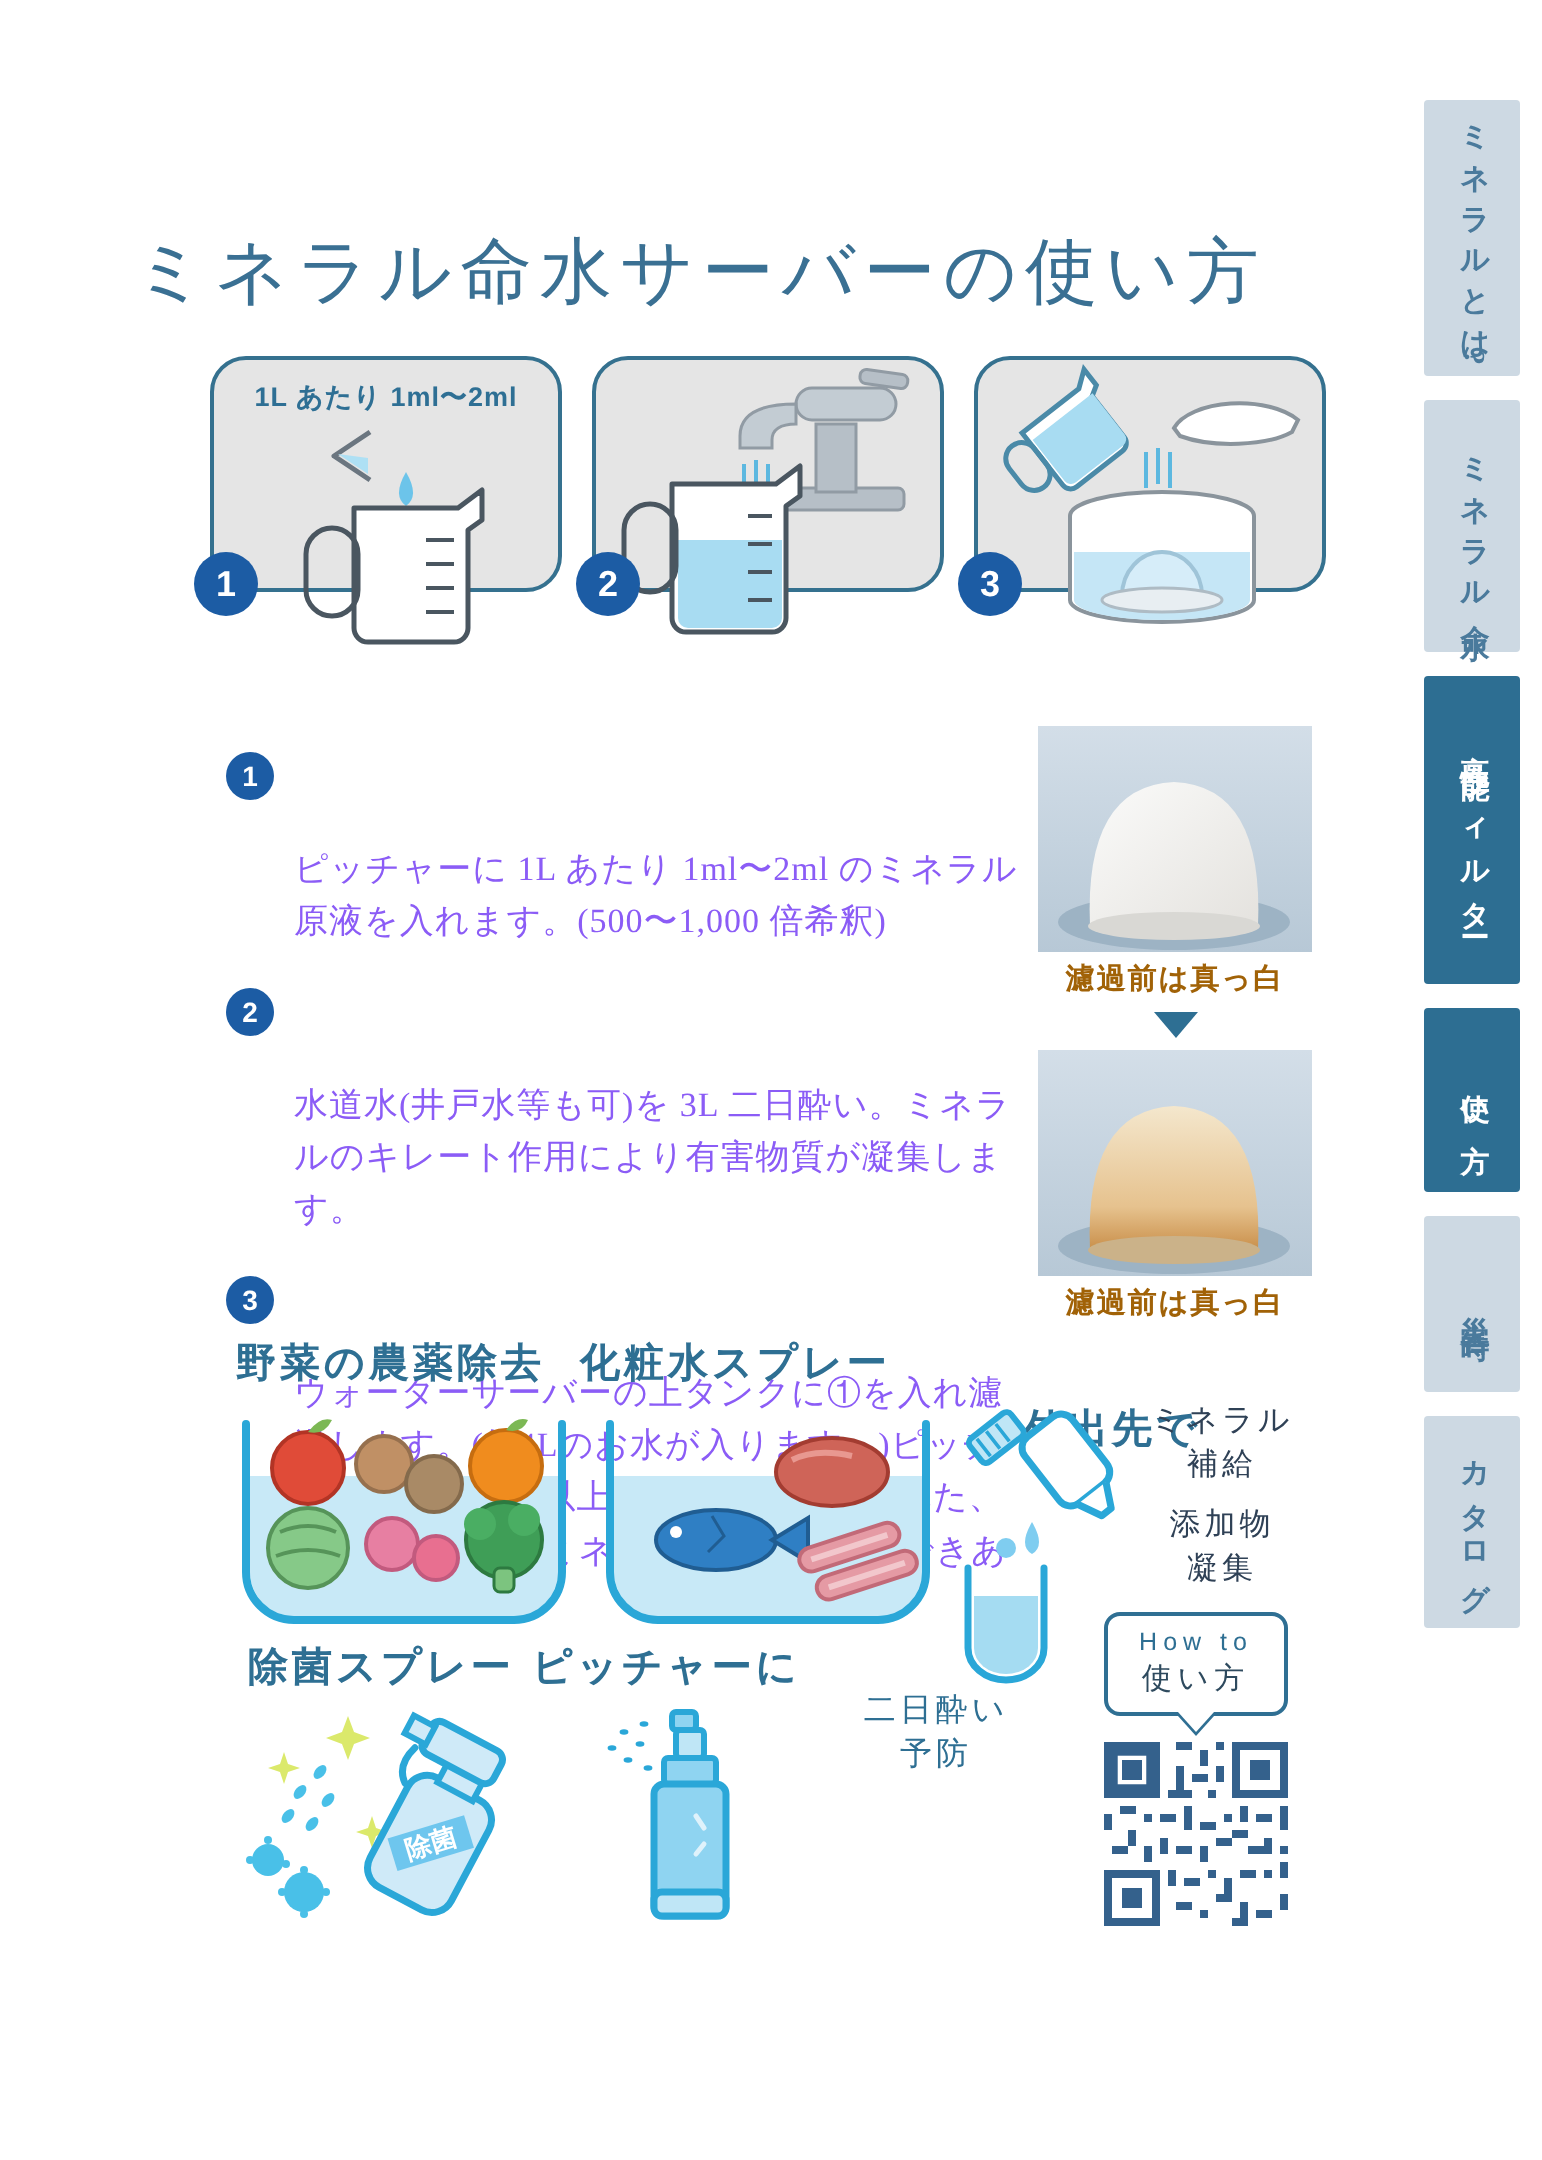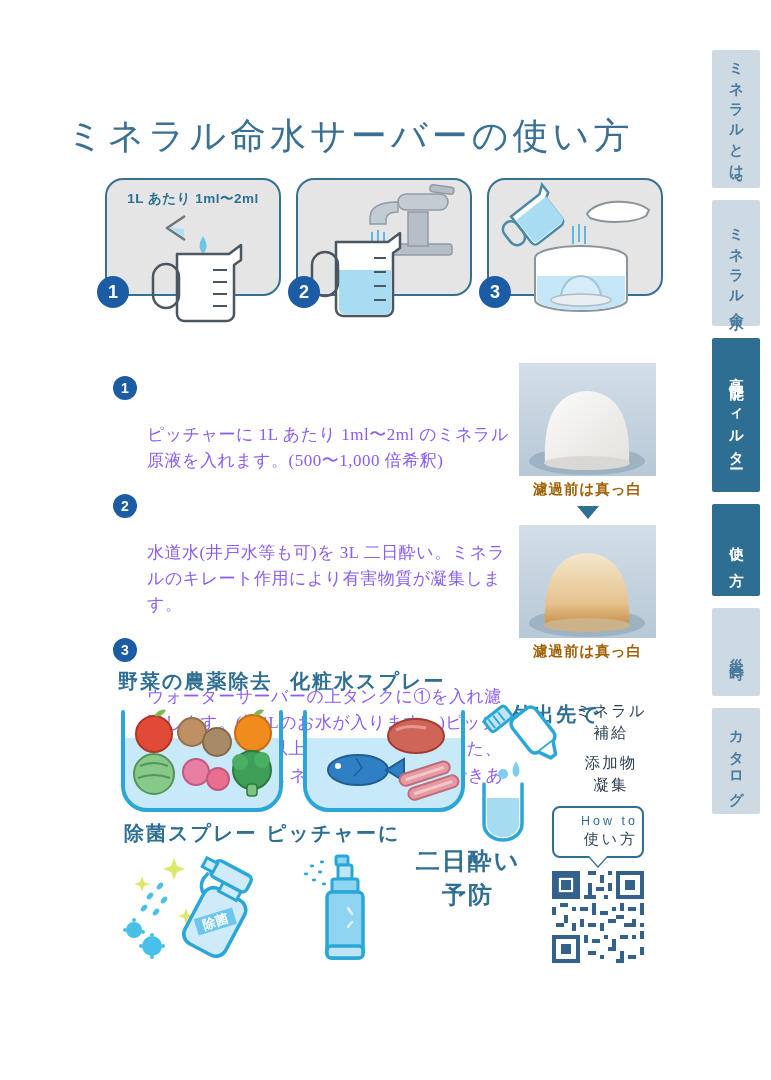--- a/index.html
+++ b/index.html
@@ -37,27 +37,27 @@
   .photo-caption { font-size:14.5px; color:#a16207; font-weight:bold; margin-top:4px;
     letter-spacing:1px; }
   .down-arrow { width:0; height:0; margin:7px auto 6px auto;
     border-left:11px solid transparent; border-right:11px solid transparent;
     border-top:13px solid #2e6f93; }
 
   
   .uc-header { font-size:20px; font-weight:bold; color:#2e6f93; letter-spacing:2px; }
   .uc-small { font-size:15.5px; color:#2f4156; letter-spacing:2px; text-align:center;
     line-height:1.45; }
-  .hangover { font-size:24px; font-weight:bold; color:#2e6f93; letter-spacing:2px;
+  .hangover { font-size:16px; font-weight:normal; color:#2e6f93; letter-spacing:2px;
     text-align:center; line-height:1.4; }
 
   
   .howto { top:806px; left:552px; width:92px; }
   .bubble { border:2px solid #2f6f93; border-radius:8px; padding:6px 4px 7px 4px;
-    text-align:right; background:#fff; position:relative; }
+    text-align:center; background:#fff; position:relative; }
   .bubble .l1 { font-family:"Liberation Sans",sans-serif; font-size:12.5px;
     color:#2e6f93; letter-spacing:3px; }
   .bubble .l2 { font-size:15px; color:#2e4a5e; letter-spacing:3px; margin-top:2px; }
   .bubble-tail { position:absolute; left:50%; bottom:-10px; transform:translateX(-50%);
     width:0; height:0; border-left:9px solid transparent; border-right:9px solid transparent;
     border-top:10px solid #fff; filter:drop-shadow(0 2px 0 #2f6f93); }
   .qr { margin-top:13px; }
 
   
   .sidebar { top:50px; right:11px; width:48px; display:flex; flex-direction:column; gap:12px; }

